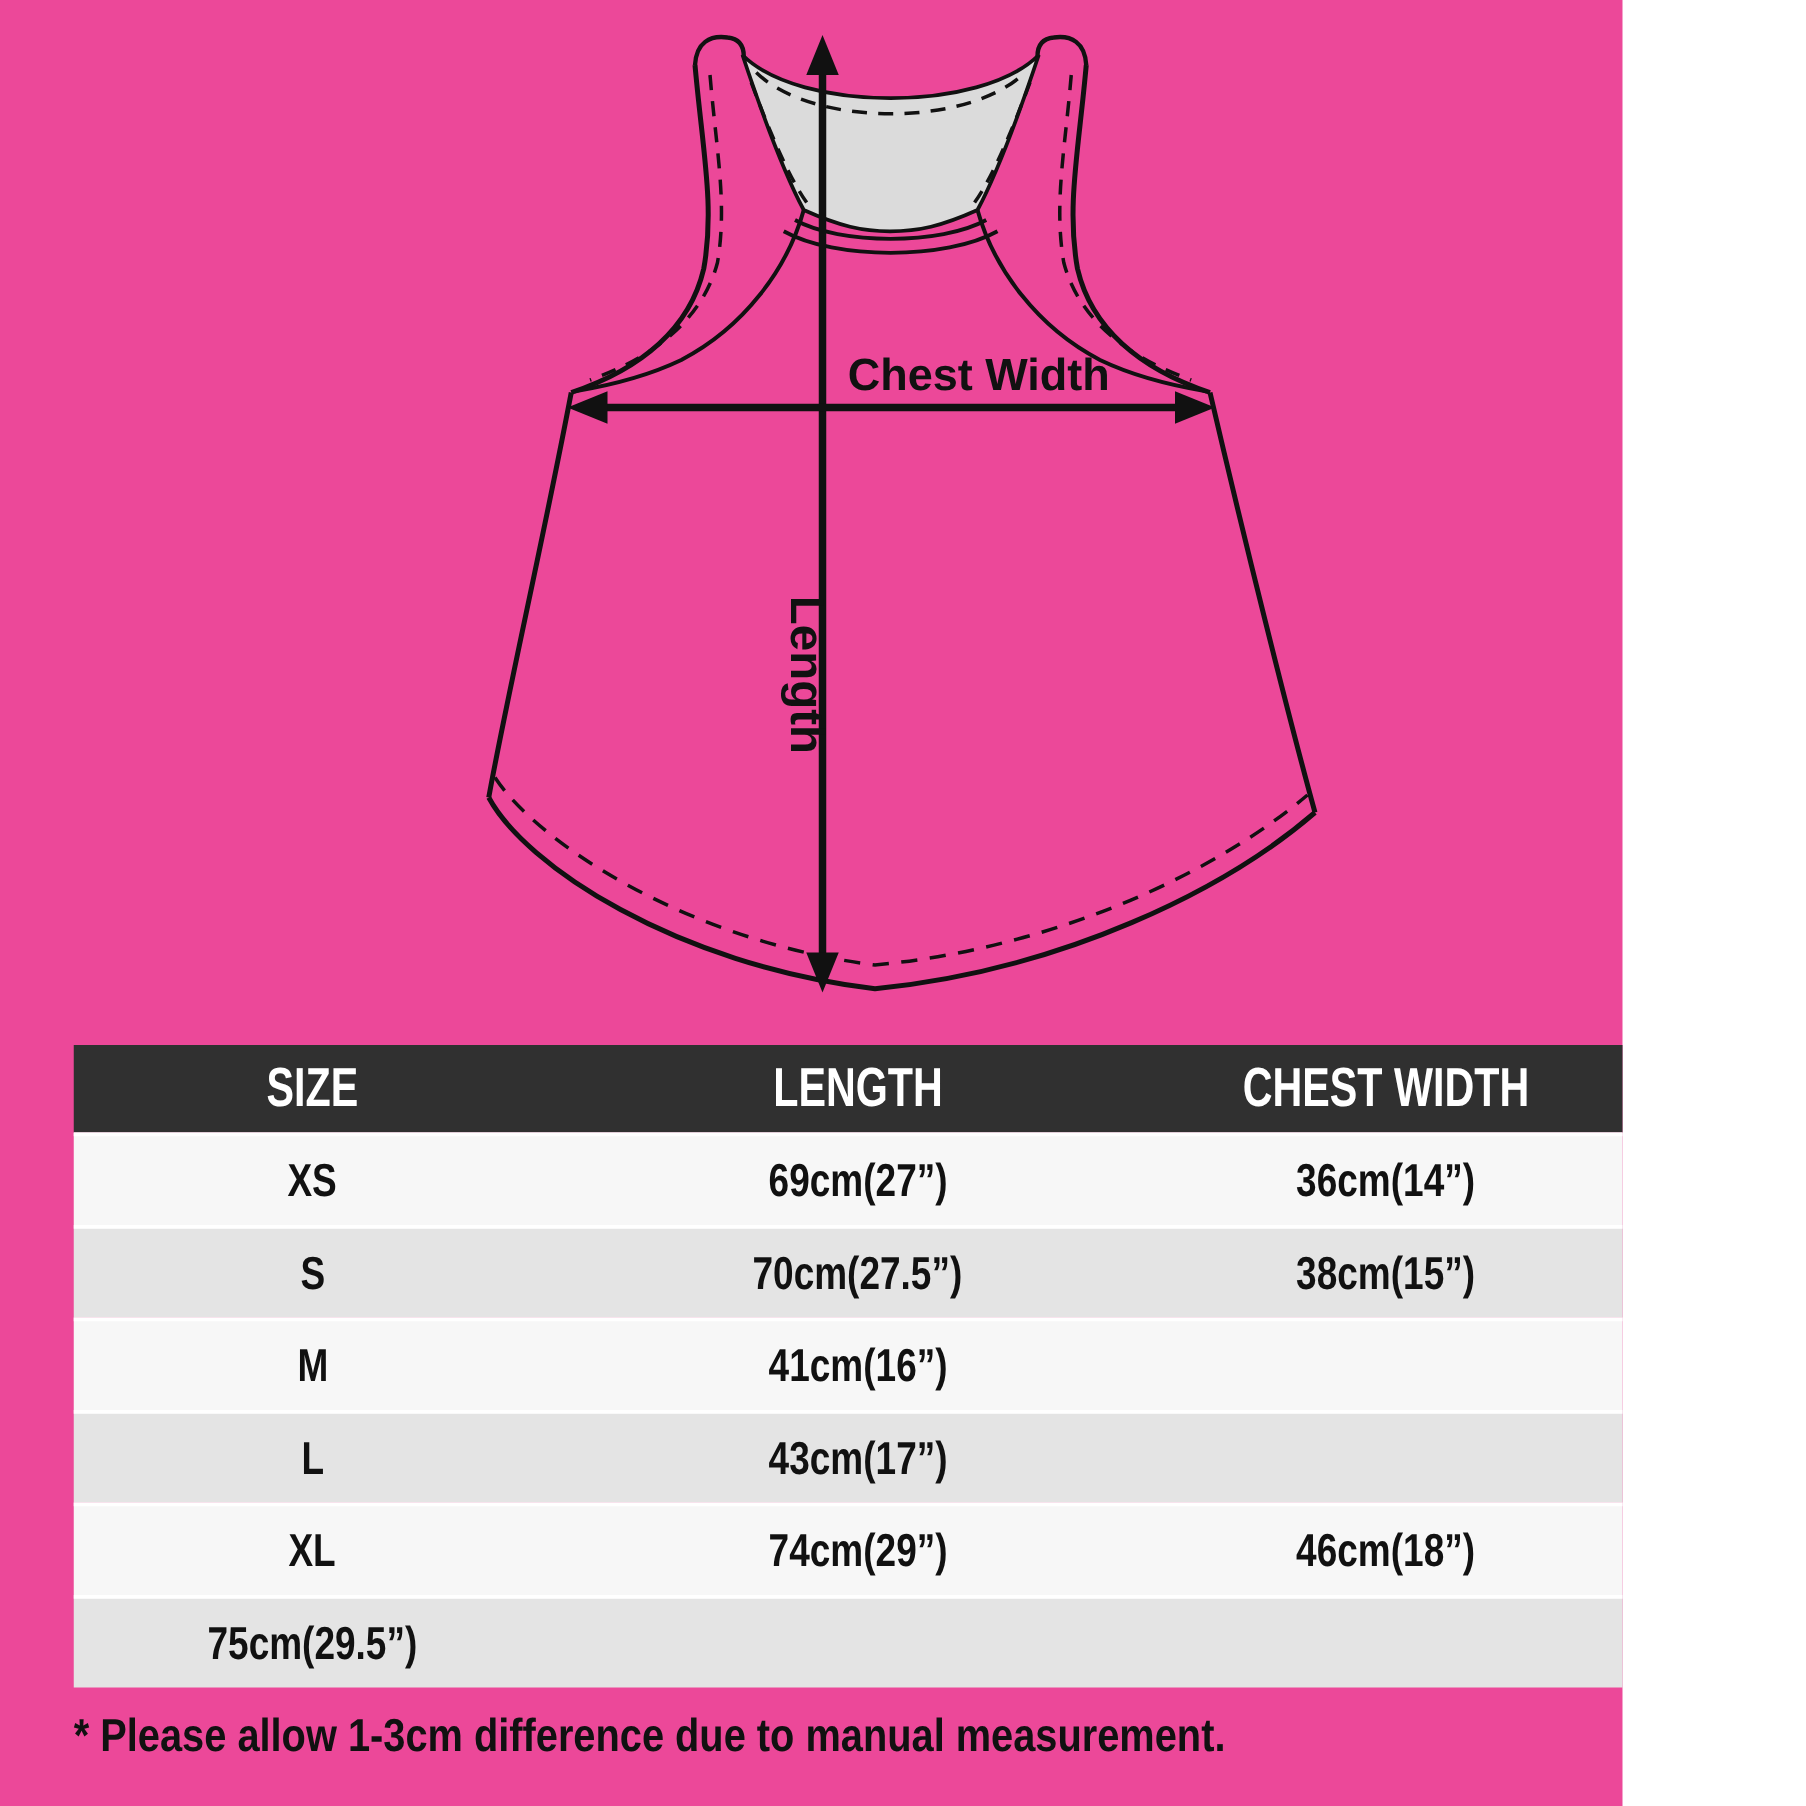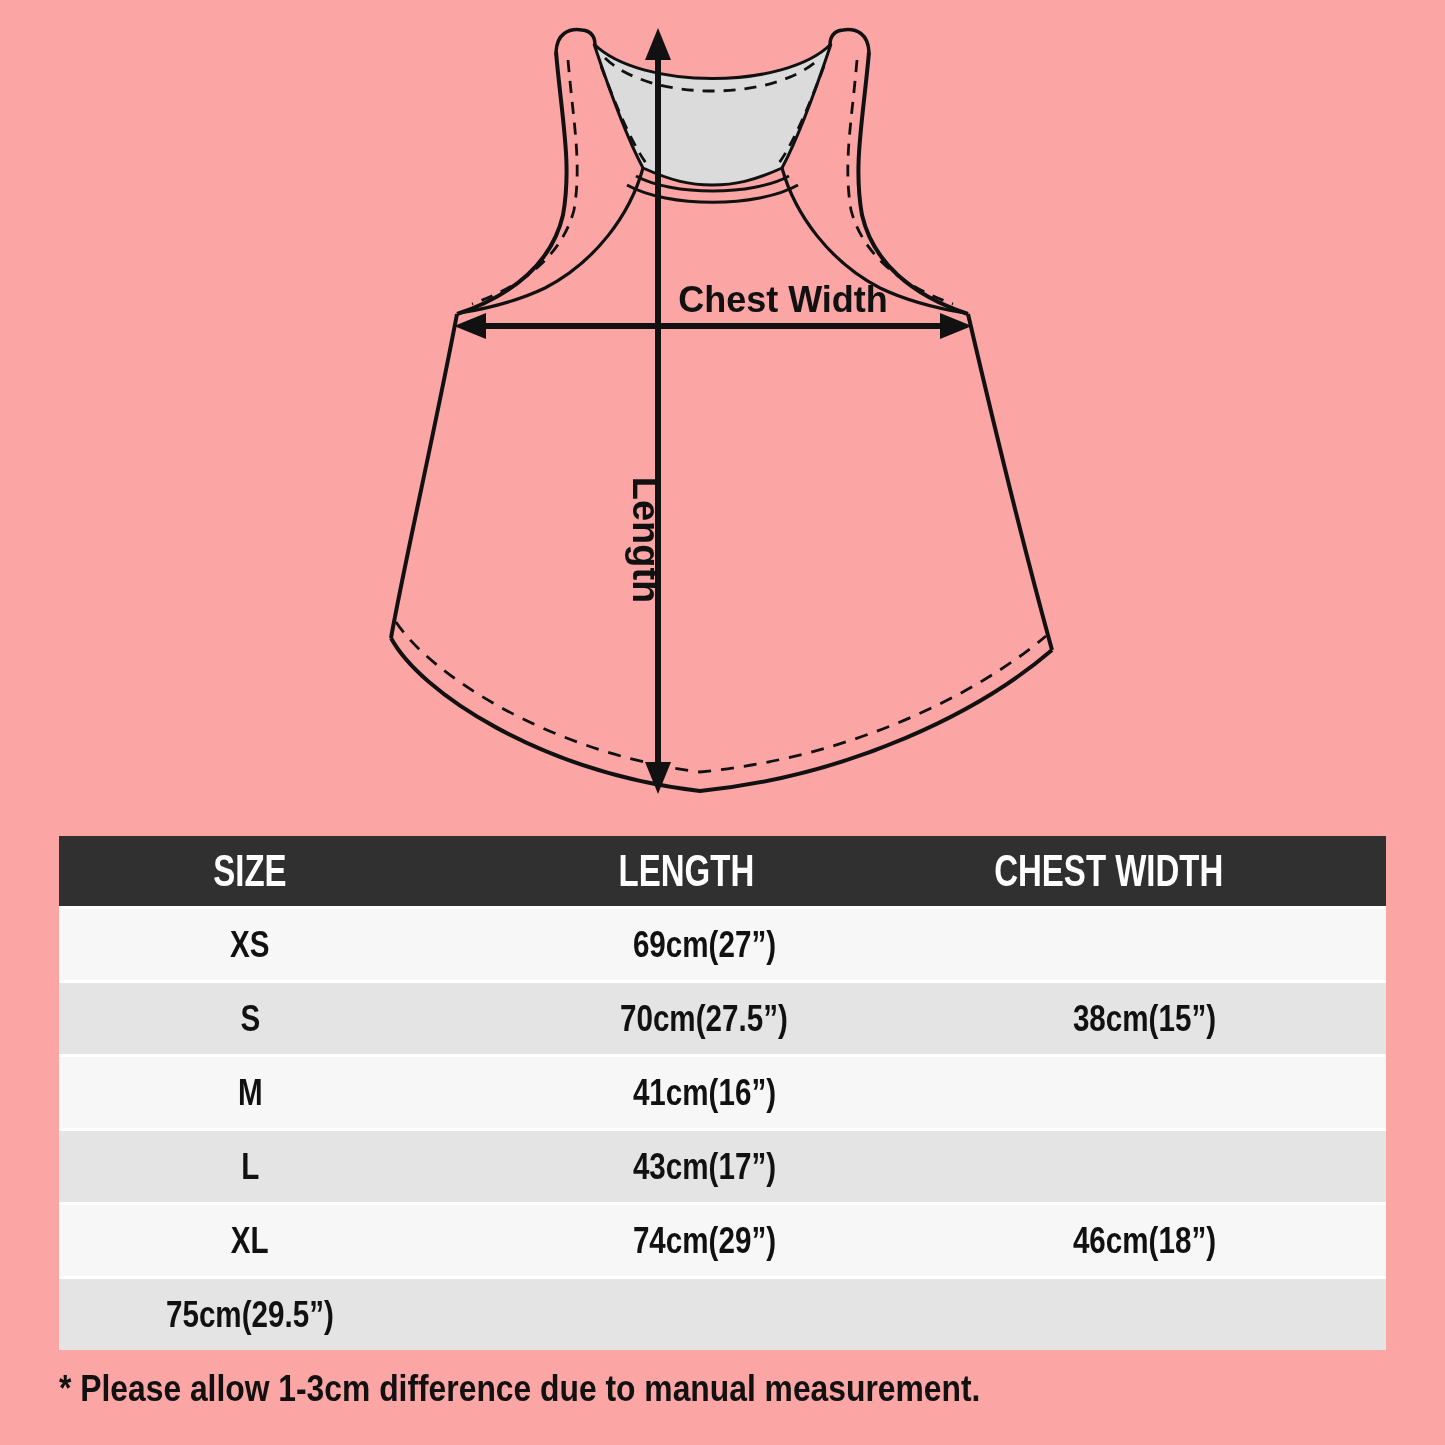--- a/index.html
+++ b/index.html
@@ -1,38 +1,37 @@
 <!DOCTYPE html>
 <html><head>
 <meta charset="utf-8">
 <style>
   html,body{margin:0;padding:0;background:#ffffff;}
   .canvas{
     position:relative;
-    width:1445px;height:1445px;
-    background:#fca5a5;
+    width:1298px;height:1445px;
+    background:#ec4899;
     font-family:"Liberation Sans", sans-serif;
     overflow:hidden;
   }
   .diagram-wrap{position:absolute;top:0;left:0;width:1445px;height:820px;}
   .size-table{
     position:absolute;left:59px;top:836px;width:1327px;
   }
   .thead{
     height:70px;background:#303030;
     display:grid;grid-template-columns:28.8% 36.9% 26.8% 7.5%;
     align-items:center;
   }
   .th{color:#ffffff;font-size:44px;font-weight:700;text-align:center;line-height:70px;white-space:nowrap;}
   .trow{
     height:71px;
     display:grid;grid-template-columns:28.8% 36.9% 26.8% 7.5%;
     align-items:center;
     border-top:3px solid #ffffff;
-    gap:18px;
   }
   .trow:first-of-type{border-top:none;}
   .row-light{background:#f7f7f7;}
   .row-dark{background:#e4e4e4;}
   .td{color:#111111;font-size:37px;font-weight:700;text-align:center;line-height:71px;white-space:nowrap;}
   .cond{display:inline-block;transform:scaleX(0.75);transform-origin:center;}
   .condc{display:inline-block;transform:scaleX(0.8);transform-origin:center;}
   .note{
     position:absolute;left:59px;top:1368px;margin:0;
     font-size:37px;font-weight:700;color:#111111;white-space:nowrap;text-align:center;
@@ -95,20 +94,21 @@
   <div class="size-table">
     <div class="thead">
       <div class="th"><span class="cond">SIZE</span></div>
       <div class="th"><span class="cond">LENGTH</span></div>
       <div class="th"><span class="cond">CHEST WIDTH</span></div>
     </div>
 
     <div class="trow row-light">
       <div class="td"><span class="condc">XS</span></div>
       <div class="td"><span class="condc">69cm(27”)</span></div>
+      <div class="td"><span class="condc">36cm(14”)</span></div>
     </div>
     <div class="trow row-dark">
       <div class="td"><span class="condc">S</span></div>
       <div class="td"><span class="condc">70cm(27.5”)</span></div>
       <div class="td"><span class="condc">38cm(15”)</span></div>
     </div>
     <div class="trow row-light">
       <div class="td"><span class="condc">M</span></div>
       <div class="td"><span class="condc">41cm(16”)</span></div>
     </div>

